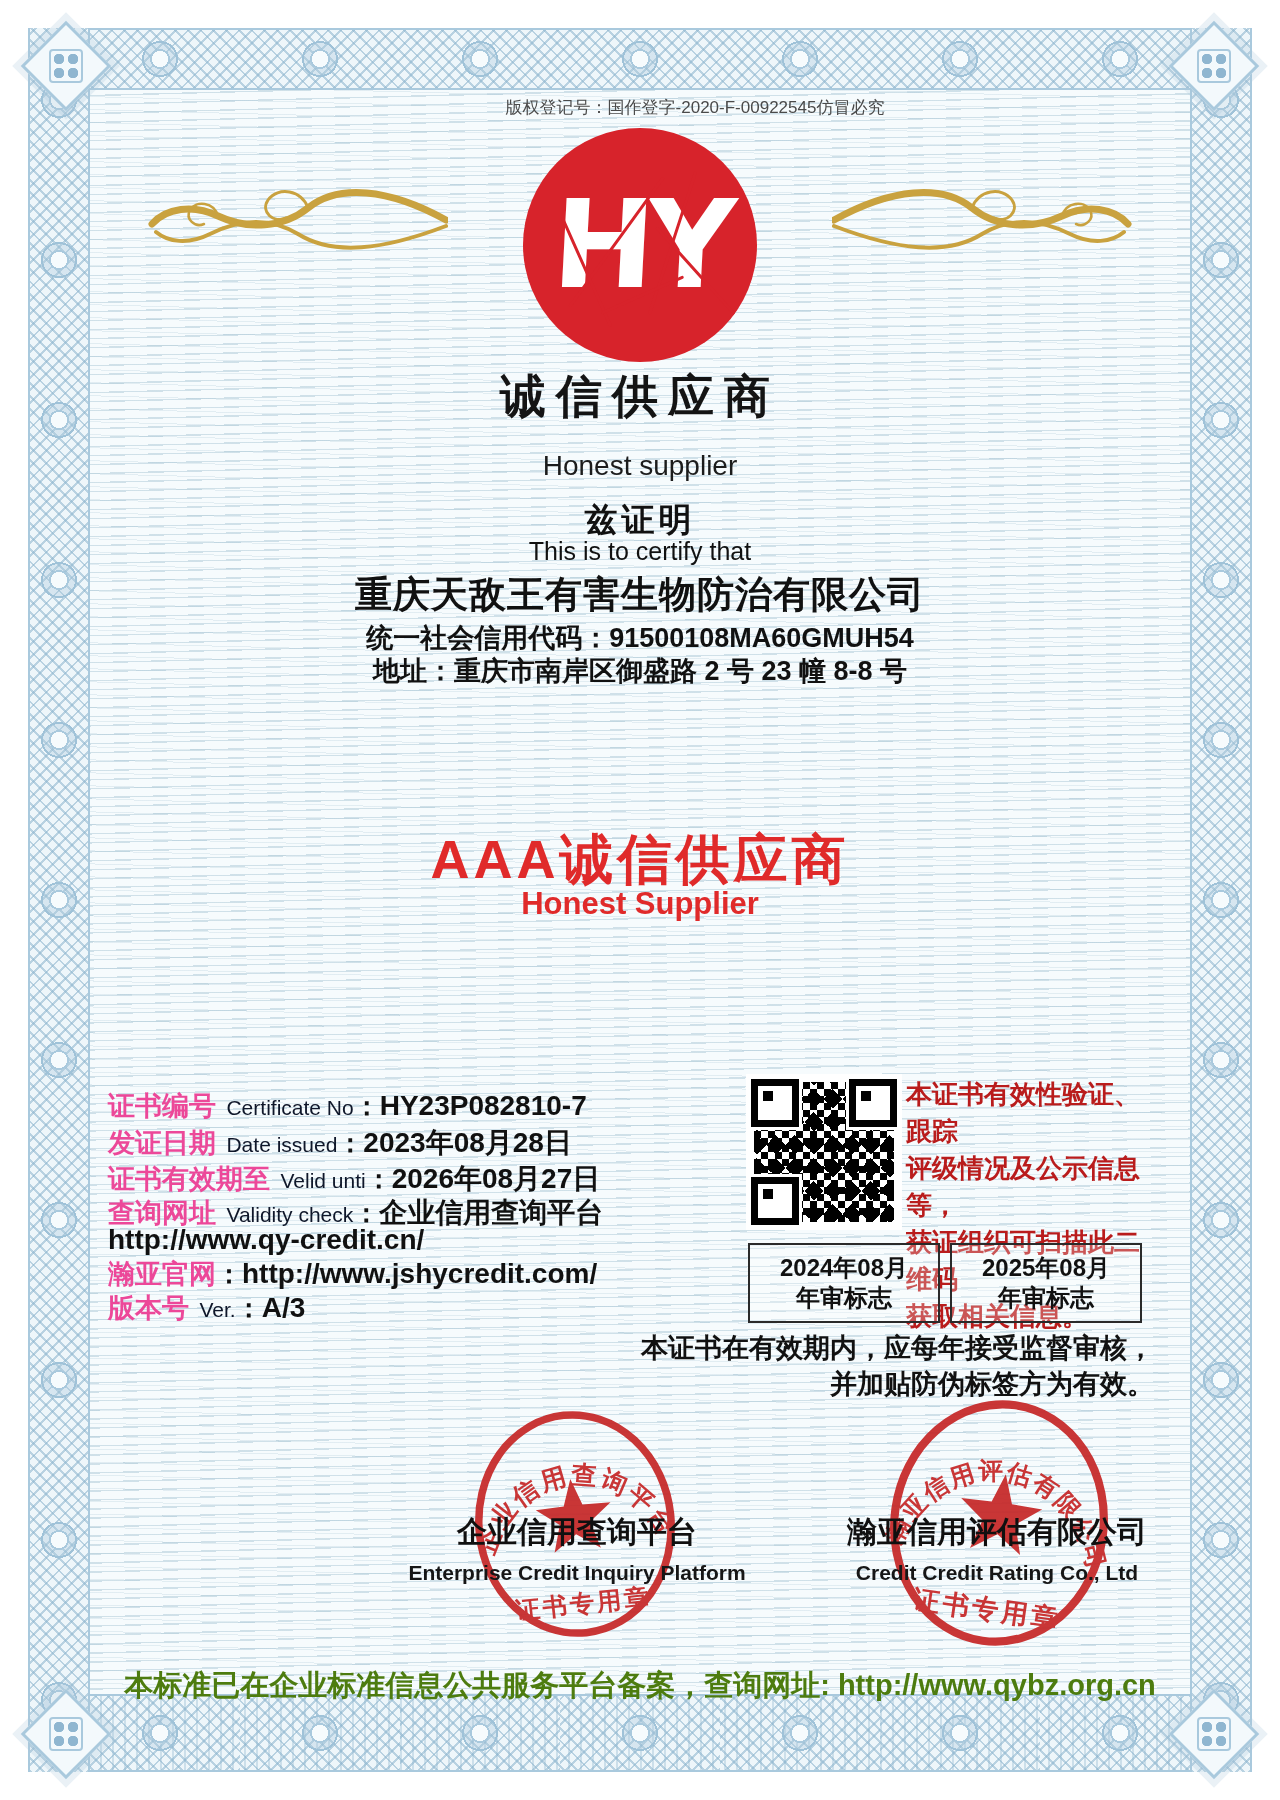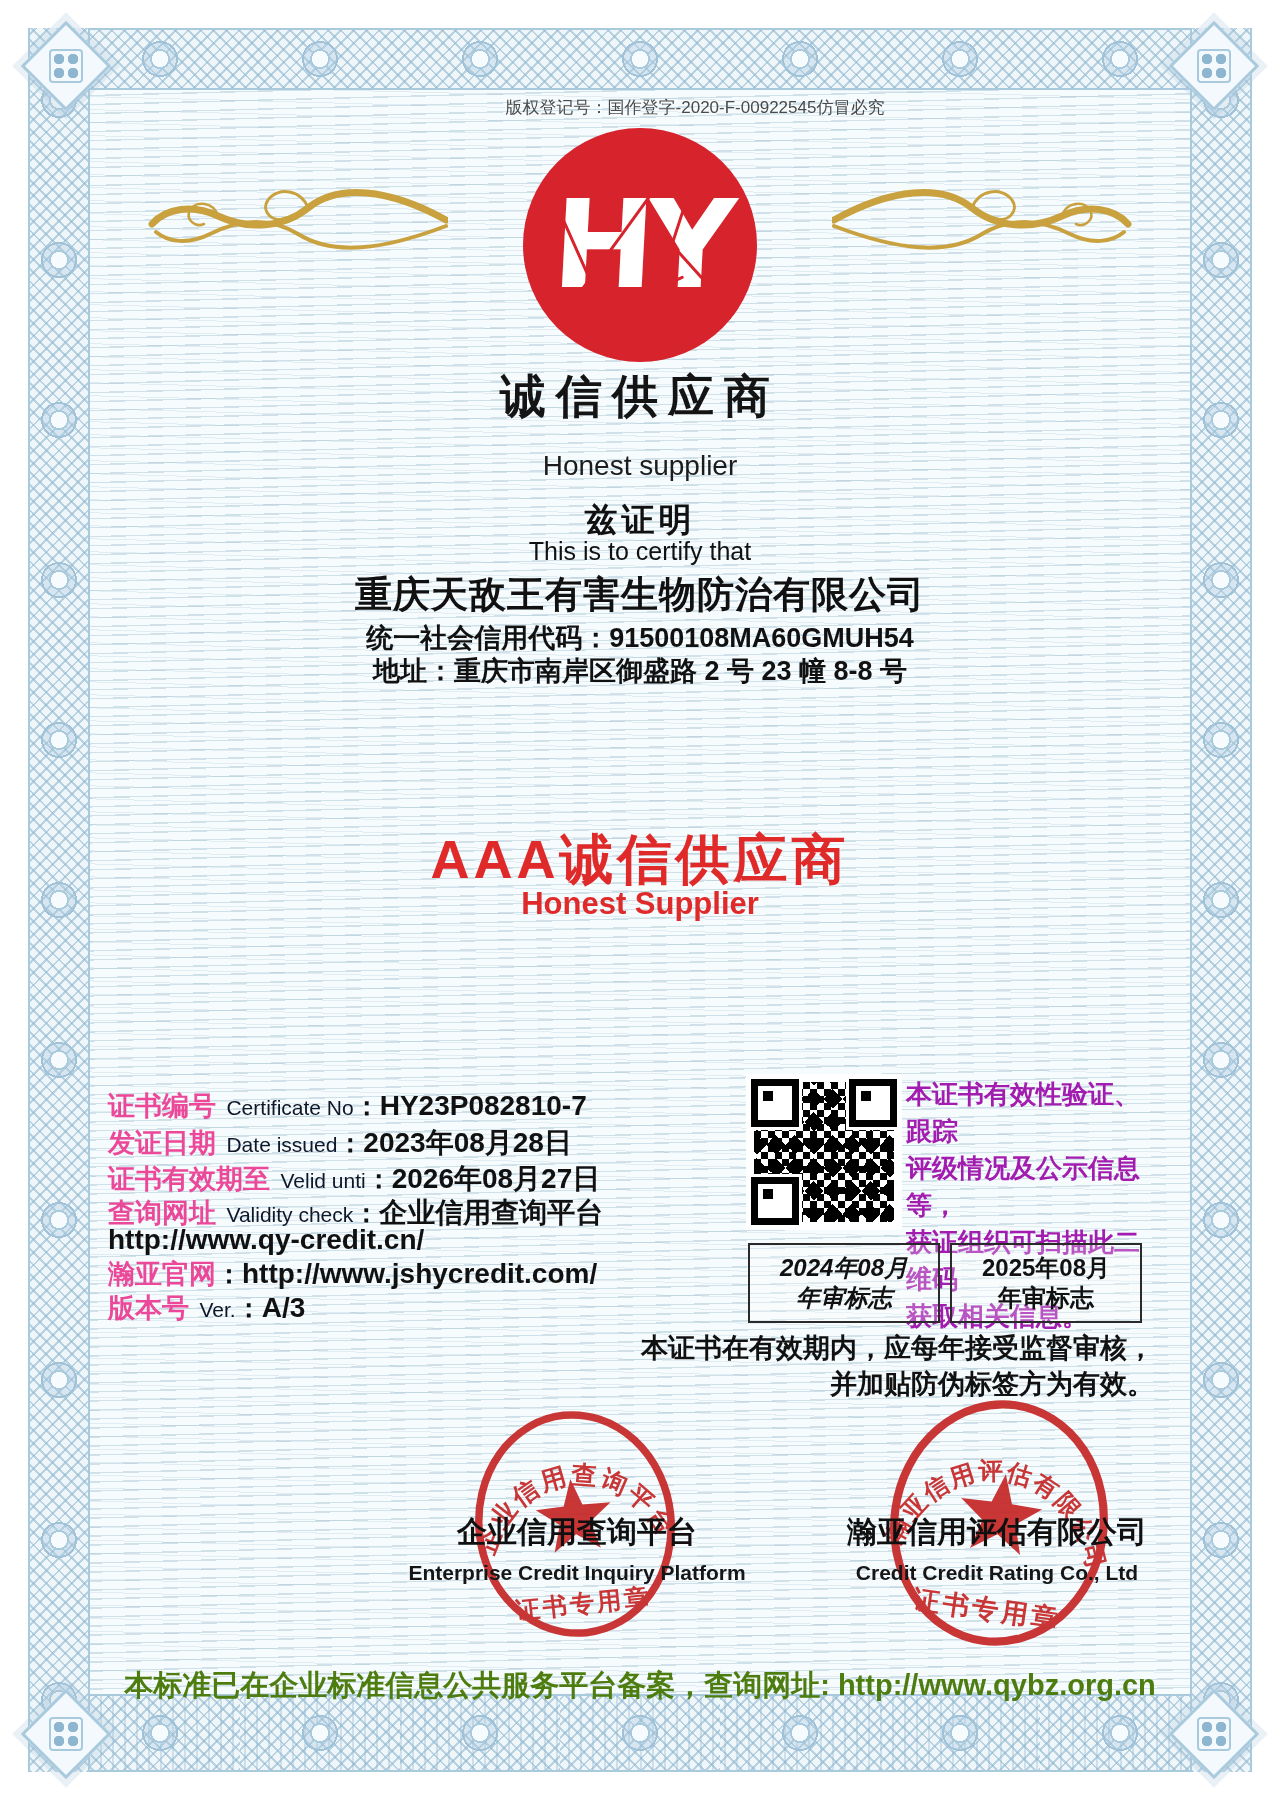--- a/index.html
+++ b/index.html
@@ -100,26 +100,26 @@
     box-shadow:0 0 0 4px #fff;}
   .qr-pat{position:absolute;inset:4px;
     background:
       repeating-conic-gradient(from 45deg, #000 0% 25%, transparent 0% 50%),
       repeating-conic-gradient(#000 0% 25%, #fff 0% 50%);
     background-size:19px 23px, 14px 14px;background-position:3px 5px, 0 0;}
   .finder{position:absolute;width:34px;height:34px;border:7px solid #000;background:#fff;box-shadow:0 0 0 3px #fff;}
   .finder .core{width:10px;height:10px;margin:5px;background:#000;}
   .f-tl{left:1px;top:1px;} .f-tr{right:1px;top:1px;} .f-bl{left:1px;bottom:1px;}
   .qr-note{position:absolute;left:906px;top:1076px;width:250px;font-size:26px;font-weight:600;
-    line-height:37px;z-index:4;color:#a21caf;}
+    line-height:37px;z-index:4;color:#b91c1c;}
   .qr-note span{display:block;}
   
   .mark-box{position:absolute;top:1243px;width:188px;height:76px;border:2px solid #2a2a2a;z-index:4;
     display:flex;flex-direction:column;align-items:center;justify-content:center;gap:4px;background:rgba(255,255,255,.25);}
-  .mb1{left:748px;font-style:italic;} .mb2{left:950px;align-items:center;}
+  .mb1{left:748px;} .mb2{left:950px;align-items:center;}
   .mark-box span{font-size:24px;font-weight:600;line-height:1.1;}
   .annual-note{position:absolute;right:126px;text-align:right;font-size:27px;font-weight:600;z-index:4;white-space:nowrap;}
   .an1{top:1330px;} .an2{top:1366px;}
   
   .seal{position:absolute;z-index:4;opacity:.93;}
   .seal-left{left:462px;top:1398px;width:226px;height:252px;transform:rotate(-6deg);}
   .seal-right{left:876px;top:1388px;width:246px;height:270px;transform:rotate(8deg);}
   .org{position:absolute;top:1512px;width:390px;text-align:center;z-index:5;}
   .org-left{left:382px;} .org-right{left:802px;}
   .org .o-cn{display:block;font-size:30px;font-weight:bold;color:#101010;white-space:nowrap;}

